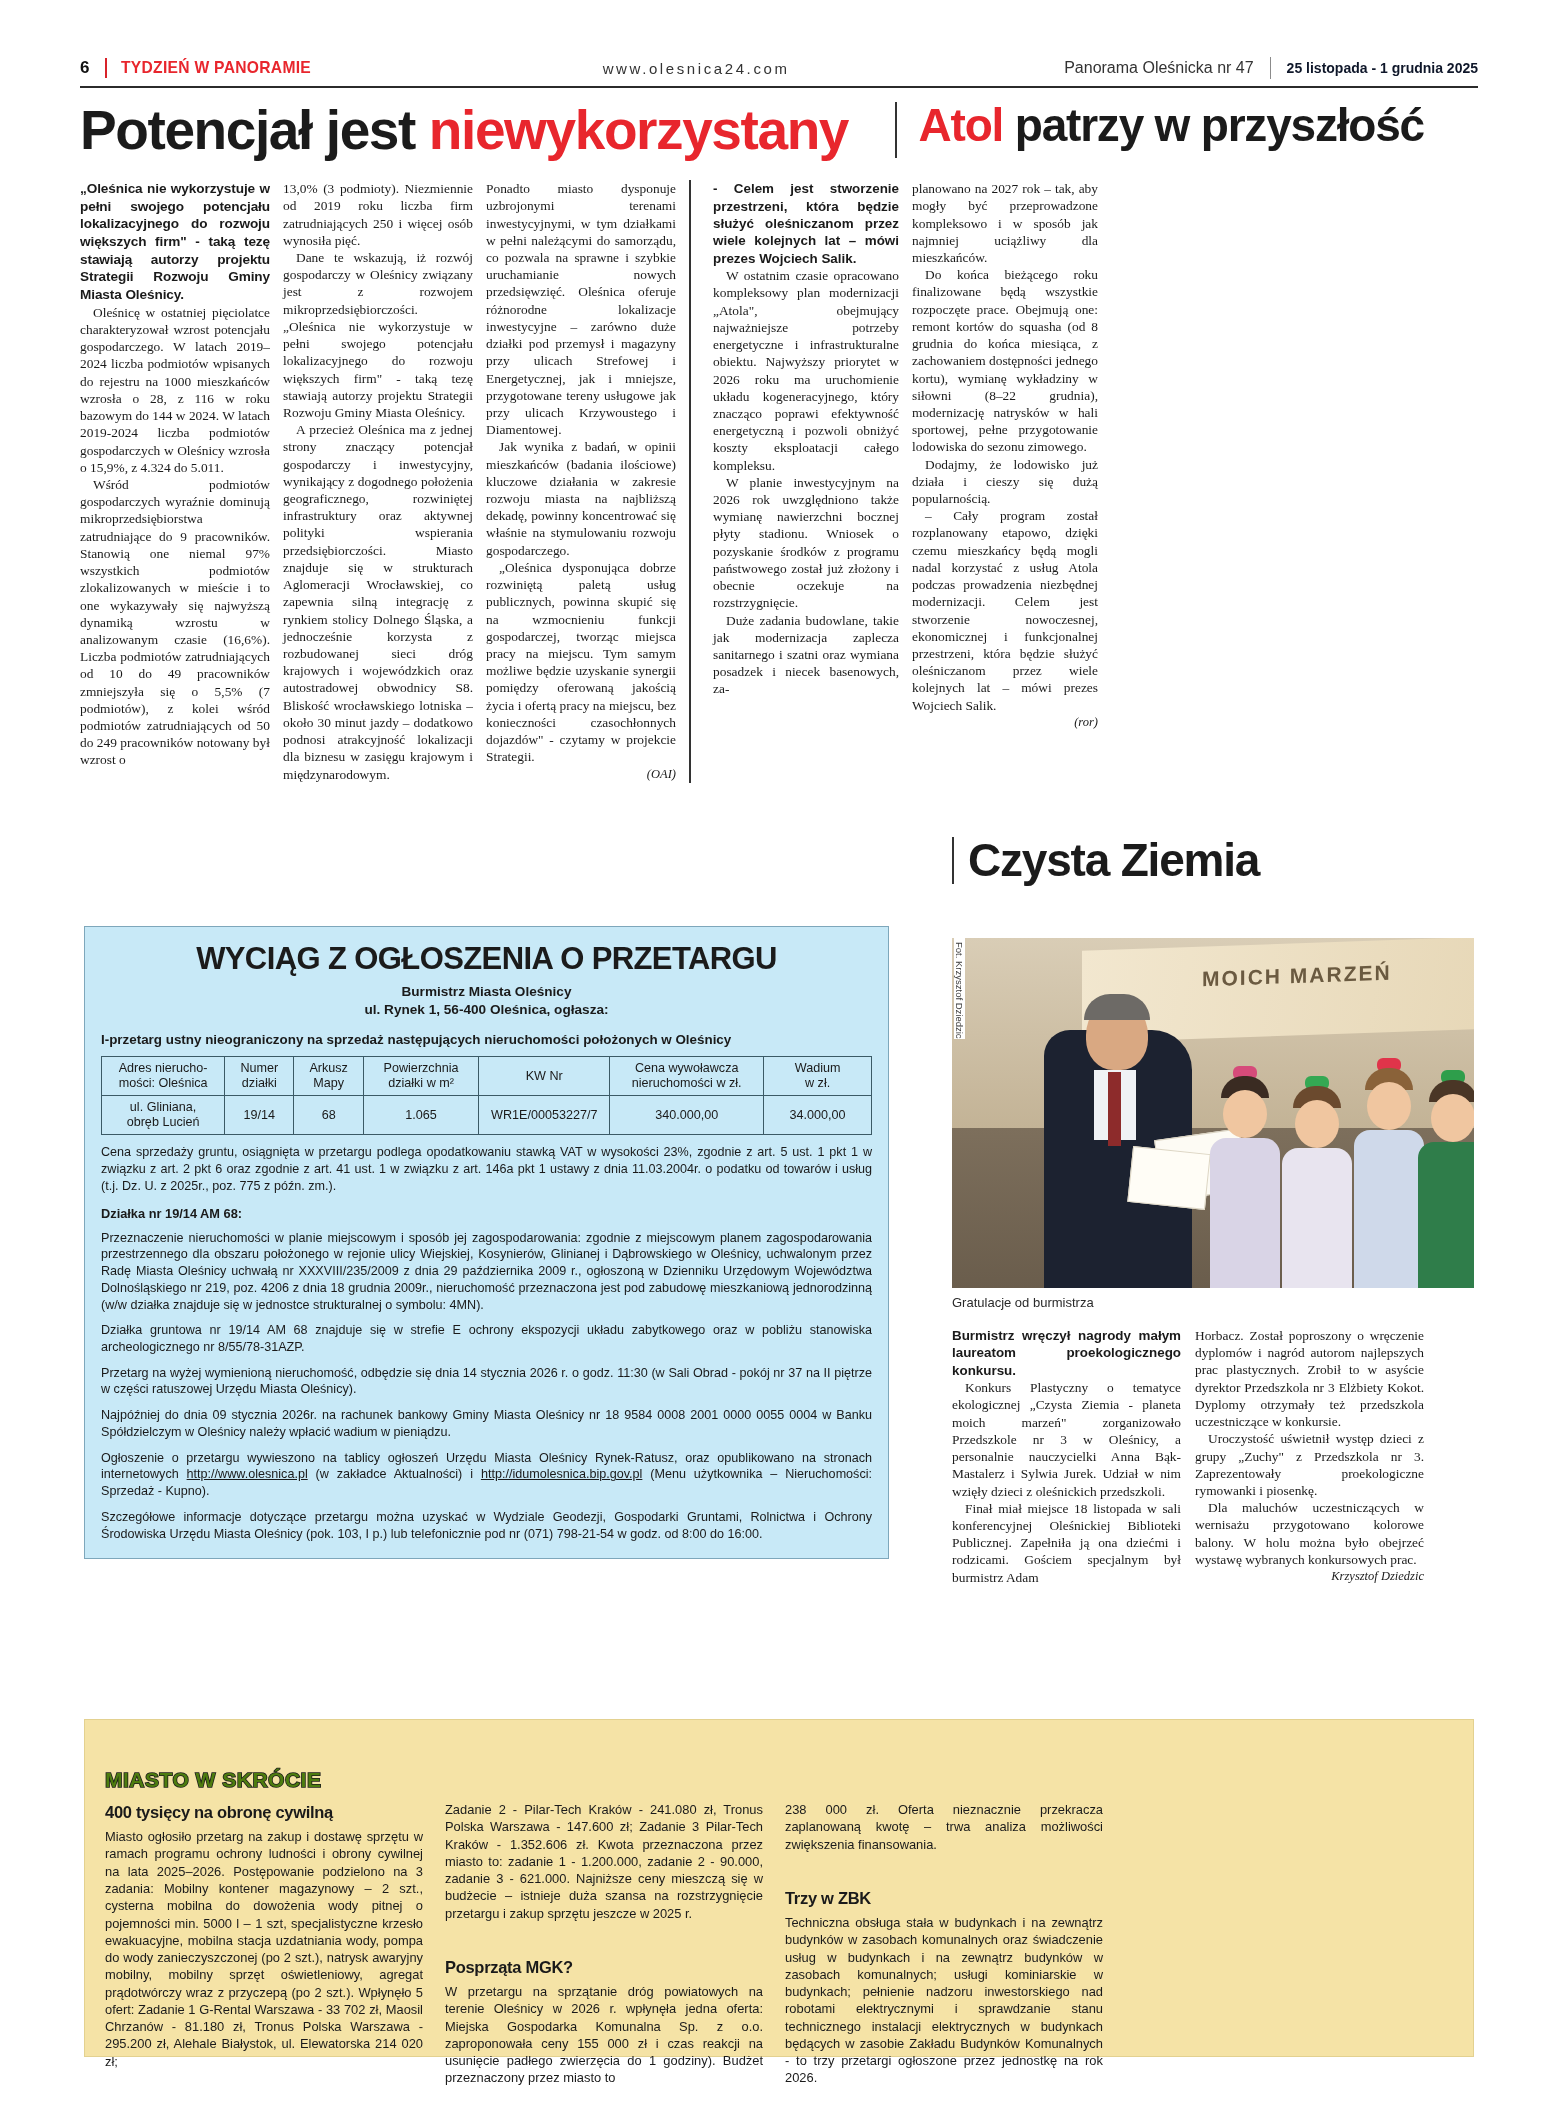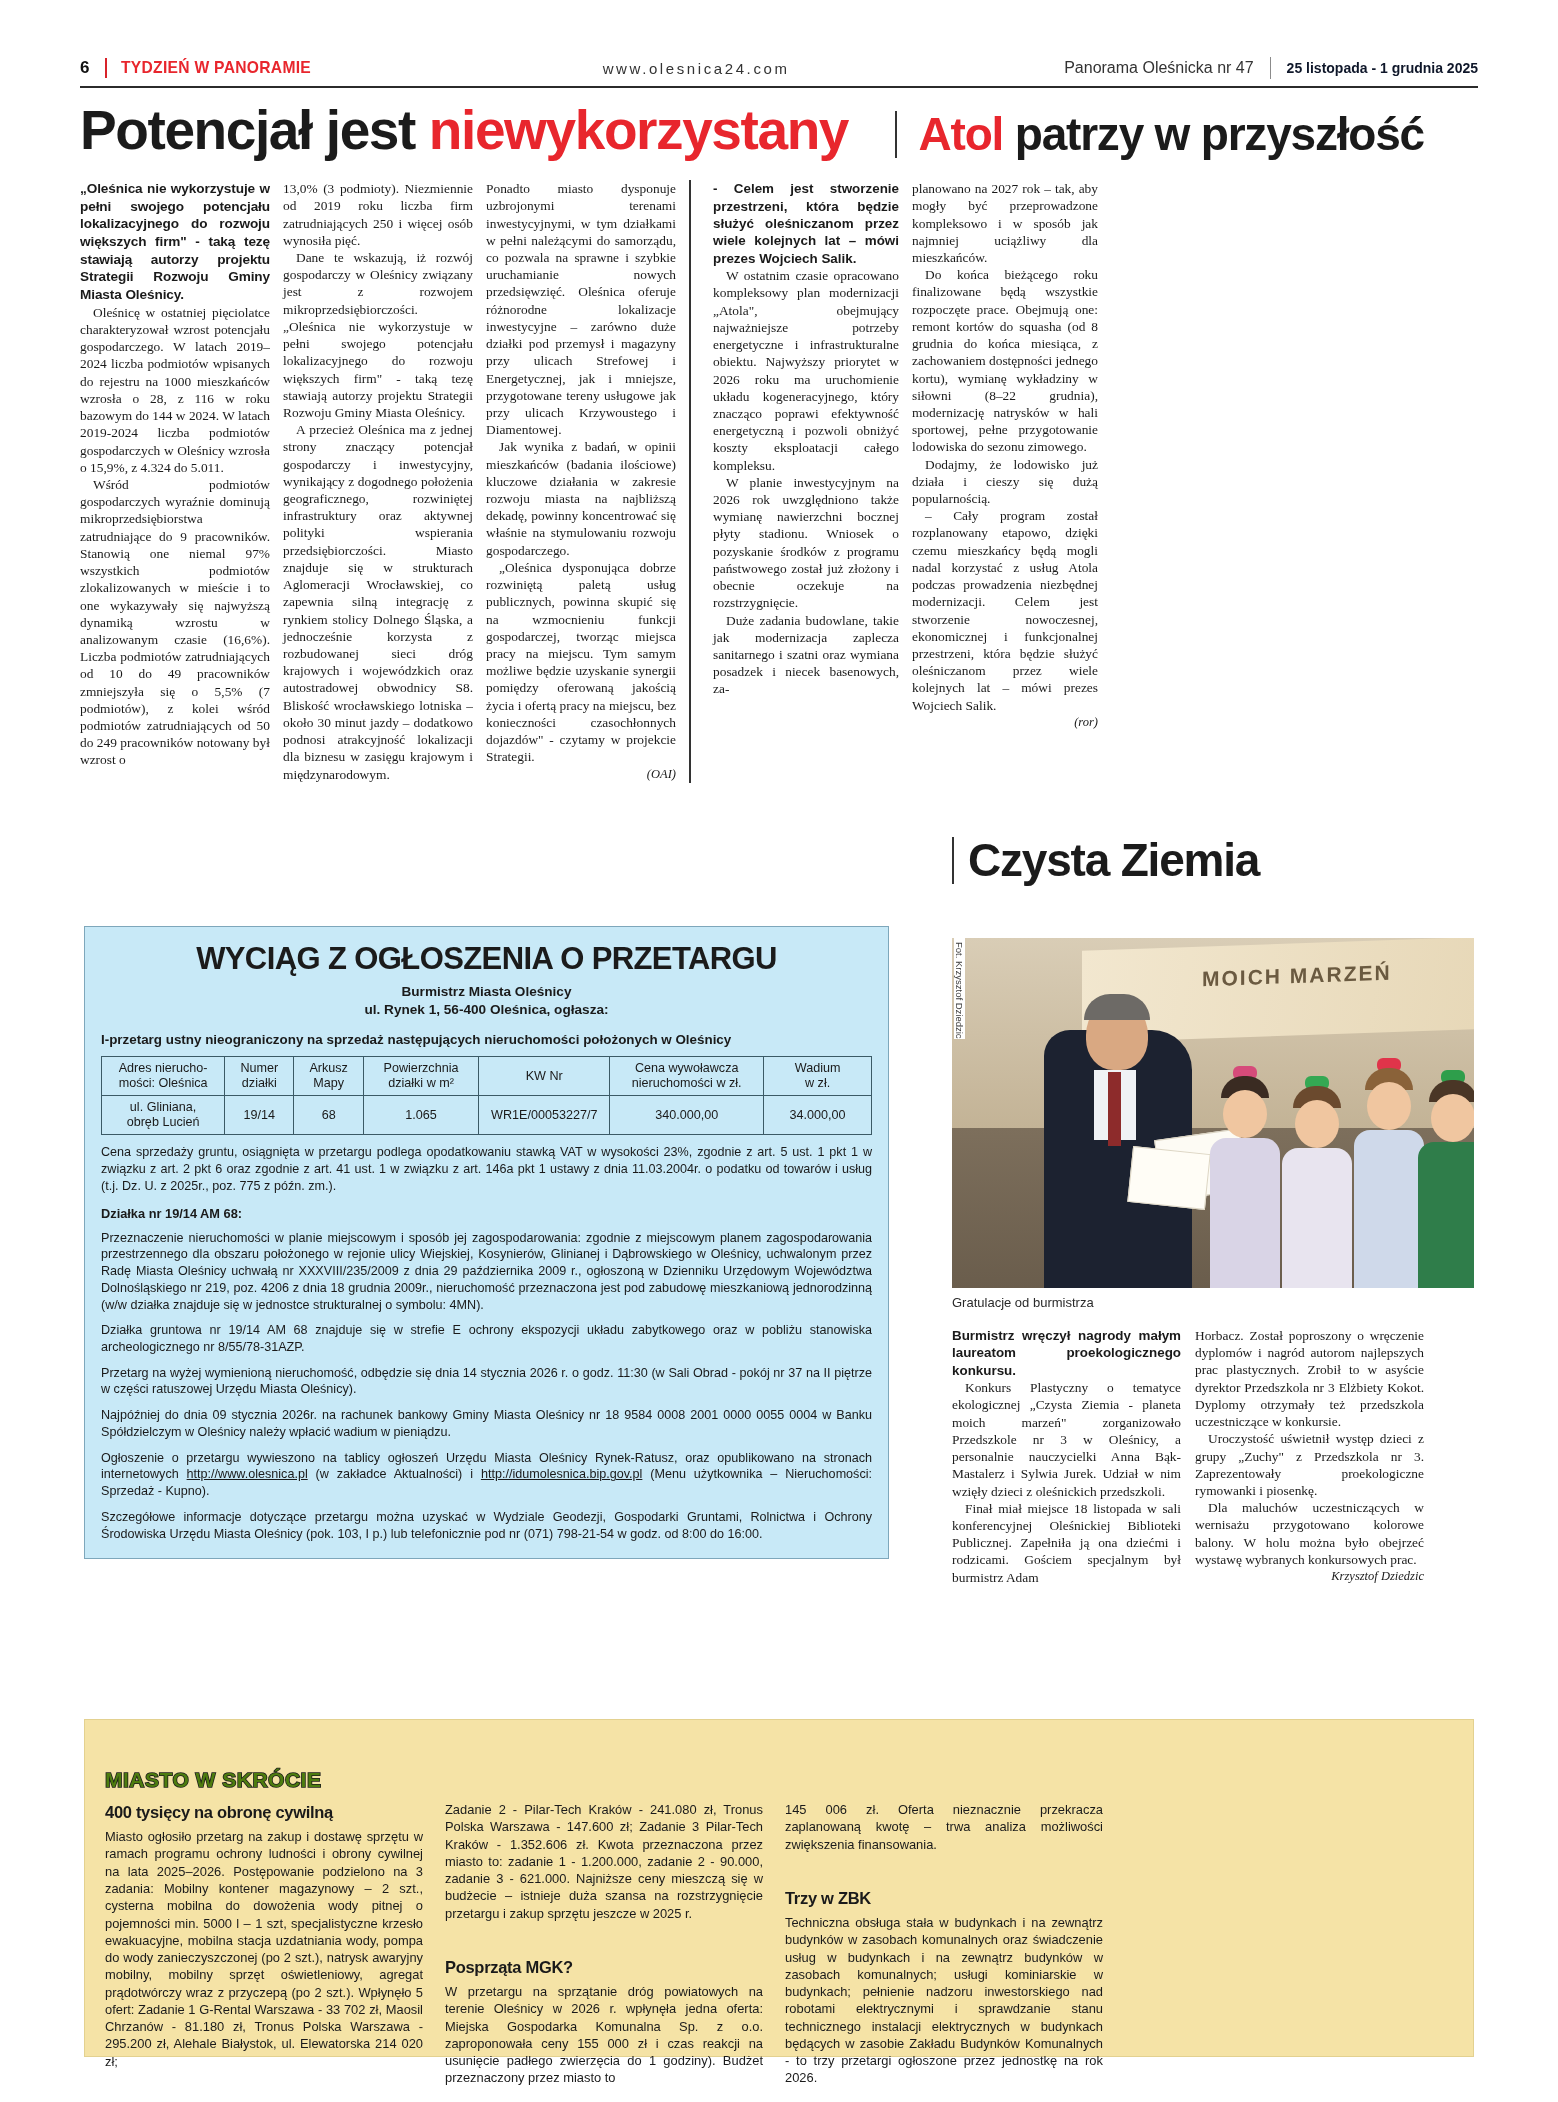--- a/index.html
+++ b/index.html
@@ -28,21 +28,21 @@
     transform:scaleX(0.92); transform-origin:left center;
   }
   .mh-spacer { flex:1; }
   .mh-url { font-size:15px; letter-spacing:2.6px; color:#333; }
   .mh-spacer2 { flex:1; }
   .mh-paper { font-size:16px; color:#333; padding-right:16px; }
   .mh-vline { width:1px; background:#8b8b8b; height:22px; margin-right:16px; }
   .mh-date { font-weight:bold; font-size:14px; color:#0f172a; }
 
   
-  .heads { display:flex; margin-top:14px;align-items:flex-end; }
+  .heads { display:flex; margin-top:14px; }
   .head-left { width:838px; padding-right:20px; }
   .head-right { width:600px; padding-left:22px; border-left:2px solid #333; }
   h1.headline {
     font-family:"Liberation Sans", sans-serif;
     font-weight:bold; font-size:55px; line-height:1.02;
     margin:0; color:#1b1b1b; letter-spacing:-1.4px;
   }
   h1.headline .red { color:#e8262d; }
   h1.headline.small { font-size:46px; letter-spacing:-1.2px; }
 
@@ -355,20 +355,20 @@
       <div class="sk-col">
         <h3>400 tysięcy na obronę cywilną</h3>
         <p>Miasto ogłosiło przetarg na zakup i dostawę sprzętu w ramach programu ochrony ludności i obrony cywilnej na lata 2025–2026. Postępowanie podzielono na 3 zadania: Mobilny kontener magazynowy – 2 szt., cysterna mobilna do dowożenia wody pitnej o pojemności min. 5000 l – 1 szt, specjalistyczne krzesło ewakuacyjne, mobilna stacja uzdatniania wody, pompa do wody zanieczyszczonej (po 2 szt.), natrysk awaryjny mobilny, mobilny sprzęt oświetleniowy, agregat prądotwórczy wraz z przyczepą (po 2 szt.). Wpłynęło 5 ofert: Zadanie 1 G-Rental Warszawa - 33 702 zł, Maosil Chrzanów - 81.180 zł, Tronus Polska Warszawa - 295.200 zł, Alehale Białystok, ul. Elewatorska 214 020 zł;</p>
       </div>
       <div class="sk-col">
         <p>Zadanie 2 - Pilar-Tech Kraków - 241.080 zł, Tronus Polska Warszawa - 147.600 zł; Zadanie 3 Pilar-Tech Kraków - 1.352.606 zł. Kwota przeznaczona przez miasto to: zadanie 1 - 1.200.000, zadanie 2 - 90.000, zadanie 3 - 621.000. Najniższe ceny mieszczą się w budżecie – istnieje duża szansa na rozstrzygnięcie przetargu i zakup sprzętu jeszcze w 2025 r.</p>
         <h3 class="mt">Posprząta MGK?</h3>
         <p>W przetargu na sprzątanie dróg powiatowych na terenie Oleśnicy w 2026 r. wpłynęła jedna oferta: Miejska Gospodarka Komunalna Sp. z o.o. zaproponowała ceny 155 000 zł i czas reakcji na usunięcie padłego zwierzęcia do 1 godziny). Budżet przeznaczony przez miasto to</p>
       </div>
       <div class="sk-col">
-        <p>145 006 zł. Oferta nieznacznie przekracza zaplanowaną kwotę – trwa analiza możliwości zwiększenia finansowania.</p>
+        <p>238 000 zł. Oferta nieznacznie przekracza zaplanowaną kwotę – trwa analiza możliwości zwiększenia finansowania.</p>
         <h3 class="mt">Trzy w ZBK</h3>
         <p>Techniczna obsługa stała w budynkach i na zewnątrz budynków w zasobach komunalnych oraz świadczenie usług w budynkach i na zewnątrz budynków w zasobach komunalnych; usługi kominiarskie w budynkach; pełnienie nadzoru inwestorskiego nad robotami elektrycznymi i sprawdzanie stanu technicznego instalacji elektrycznych w budynkach będących w zasobie Zakładu Budynków Komunalnych - to trzy przetargi ogłoszone przez jednostkę na rok 2026.</p>
       </div>
     </div>
   </div>
 
 </div>
 
 </body></html>

